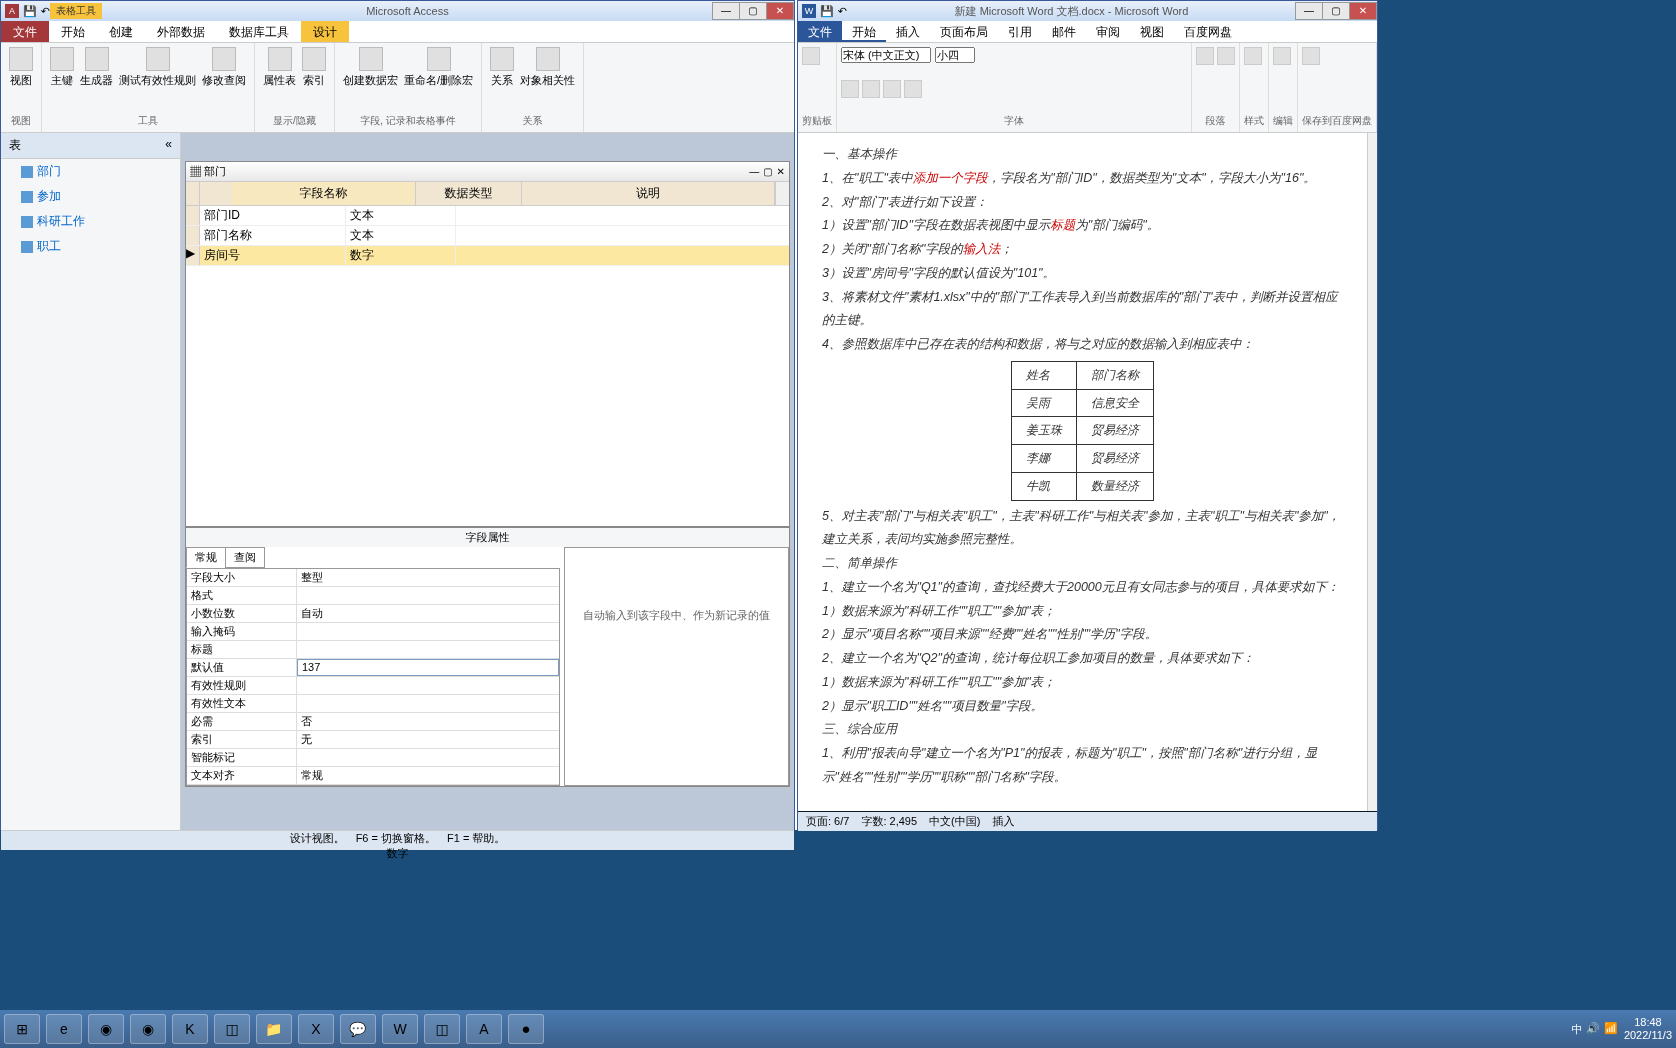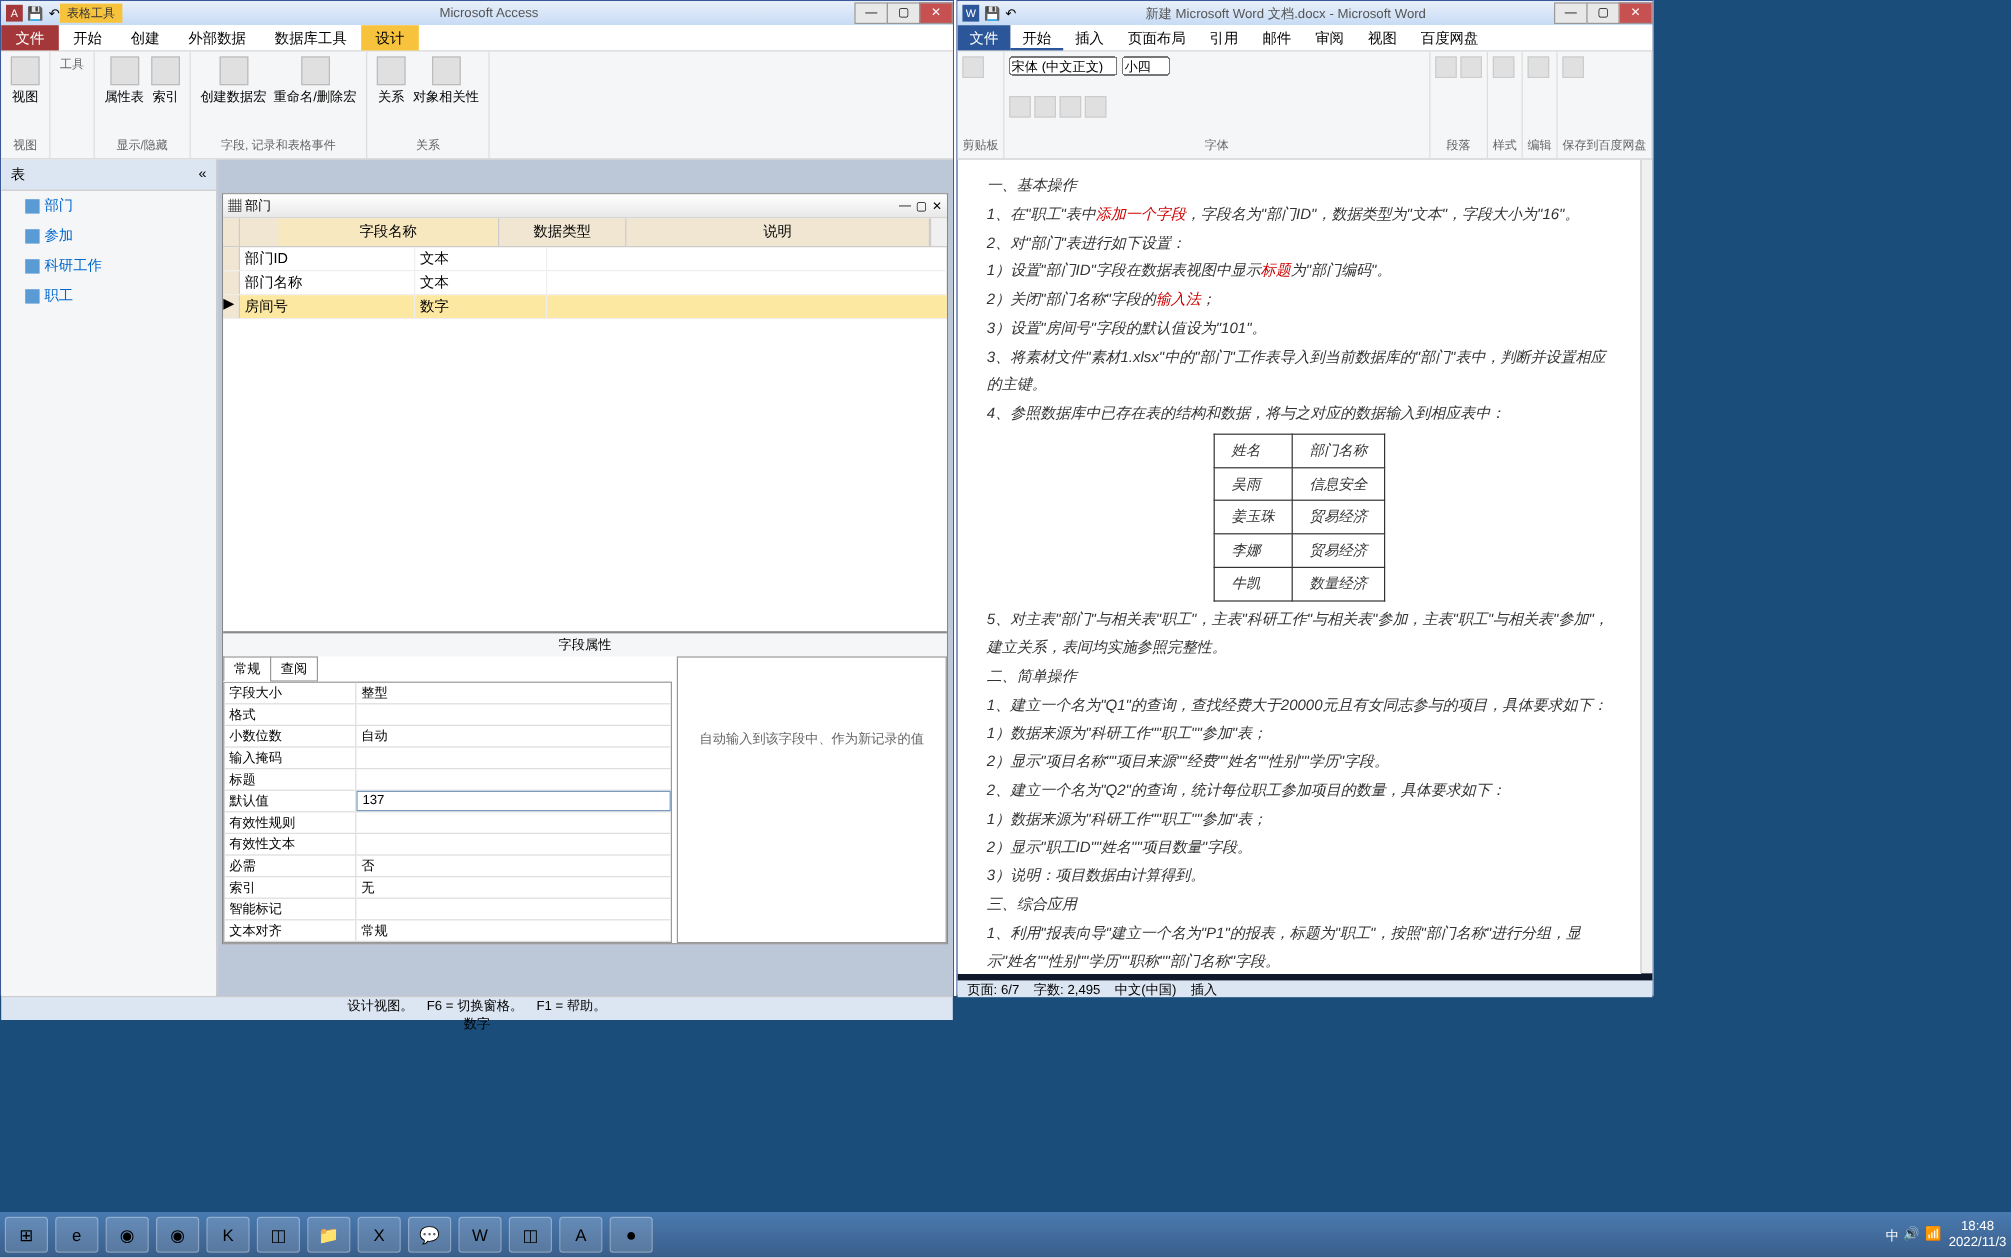--- a/index.html
+++ b/index.html
@@ -76,21 +76,21 @@
 .word-ribbon { height: 90px; background: #f5f6f7; border-bottom: 1px solid #ccc; display: flex; }
 .wr-group { border-right: 1px solid #ddd; padding: 4px; display: flex; flex-direction: column; justify-content: space-between; font-size: 10px; }
 .wr-icons { display: flex; flex-wrap: wrap; gap: 3px; max-width: 150px; }
 .wr-icon { width: 18px; height: 18px; background: #e0e0e0; border: 1px solid #ccc; }
 .wr-label { text-align: center; color: #666; }
 
 .word-doc { height: 678px; overflow-y: auto; background: #fff; padding: 10px 24px; font-size: 12.5px; line-height: 1.9; color: #333; font-style: italic; }
 .word-doc .red { color: #c00; }
 .word-doc table { border-collapse: collapse; margin: 4px auto; }
 .word-doc td { border: 1px solid #333; padding: 2px 14px; font-size: 12px; }
-.word-status { height: 20px; background: #dce6f2; border-top: 6px solid #0f172a; font-size: 11px; display: flex; align-items: center; padding: 0 8px; gap: 12px; }
+.word-status { height: 20px; background: #dce6f2; border-top: 1px solid #0f172a; font-size: 11px; display: flex; align-items: center; padding: 0 8px; gap: 12px; }
 
 
 .taskbar { position: absolute; left: 0; bottom: 0; width: 1676px; height: 38px; background: linear-gradient(#4a7ab0,#3a5e8a); display: flex; align-items: center; justify-content: space-between; padding: 0 4px; }
 .tb-left { display: flex; gap: 6px; }
 .tb-icon { width: 36px; height: 30px; background: rgba(255,255,255,0.15); border: 1px solid rgba(255,255,255,0.3); border-radius: 3px; display: flex; align-items: center; justify-content: center; font-size: 14px; cursor: pointer; }
 .tb-right { display: flex; align-items: center; gap: 6px; color: #fff; font-size: 11px; }
 .tb-tray { display: flex; gap: 4px; }
 .tb-clock { text-align: center; line-height: 1.2; }
 
 
@@ -133,20 +133,38 @@
     <div class="ribbon-group">
         <div class="rg-icons">
           <div class="rg-icon">
             <div class="rg-icon-img"></div>
             <span>视图</span>
           </div>
         </div>
         <div class="rg-label">视图</div>
       </div>
     <div class="ribbon-group">
+        <div class="rg-icons">
+      <div class="rg-icon">
+            <div class="rg-icon-img"></div>
+            <span>主键</span>
+          </div>
+      <div class="rg-icon">
+            <div class="rg-icon-img"></div>
+            <span>生成器</span>
+          </div>
+      <div class="rg-icon">
+            <div class="rg-icon-img"></div>
+            <span>测试有效性规则</span>
+          </div>
+      <div class="rg-icon">
+            <div class="rg-icon-img"></div>
+            <span>修改查阅</span>
+          </div>
+    </div>
         <div class="rg-label">工具</div>
       </div>
     <div class="ribbon-group">
         <div class="rg-icons">
       <div class="rg-icon">
             <div class="rg-icon-img"></div>
             <span>属性表</span>
           </div>
       <div class="rg-icon">
             <div class="rg-icon-img"></div>
@@ -420,21 +438,20 @@
       </tbody>
         </table>
       <p>5、对主表"部门"与相关表"职工"，主表"科研工作"与相关表"参加，主表"职工"与相关表"参加"，建立关系，表间均实施参照完整性。</p>
       <p>二、简单操作</p>
       <p>1、建立一个名为"Q1"的查询，查找经费大于20000元且有女同志参与的项目，具体要求如下：</p>
       <p>1）数据来源为"科研工作""职工""参加"表；</p>
       <p>2）显示"项目名称""项目来源""经费""姓名""性别""学历"字段。</p>
       <p>2、建立一个名为"Q2"的查询，统计每位职工参加项目的数量，具体要求如下：</p>
       <p>1）数据来源为"科研工作""职工""参加"表；</p>
       <p>2）显示"职工ID""姓名""项目数量"字段。</p>
-      <p>3）说明：项目数据由计算得到。</p>
       <p>三、综合应用</p>
       <p>1、利用"报表向导"建立一个名为"P1"的报表，标题为"职工"，按照"部门名称"进行分组，显示"姓名""性别""学历""职称""部门名称"字段。</p>
     </div>
     <div class="vscroll"></div>
   </div>
   <div class="word-status">
     <span>页面: 6/7</span>
     <span>字数: 2,495</span>
     <span>中文(中国)</span>
     <span>插入</span>

